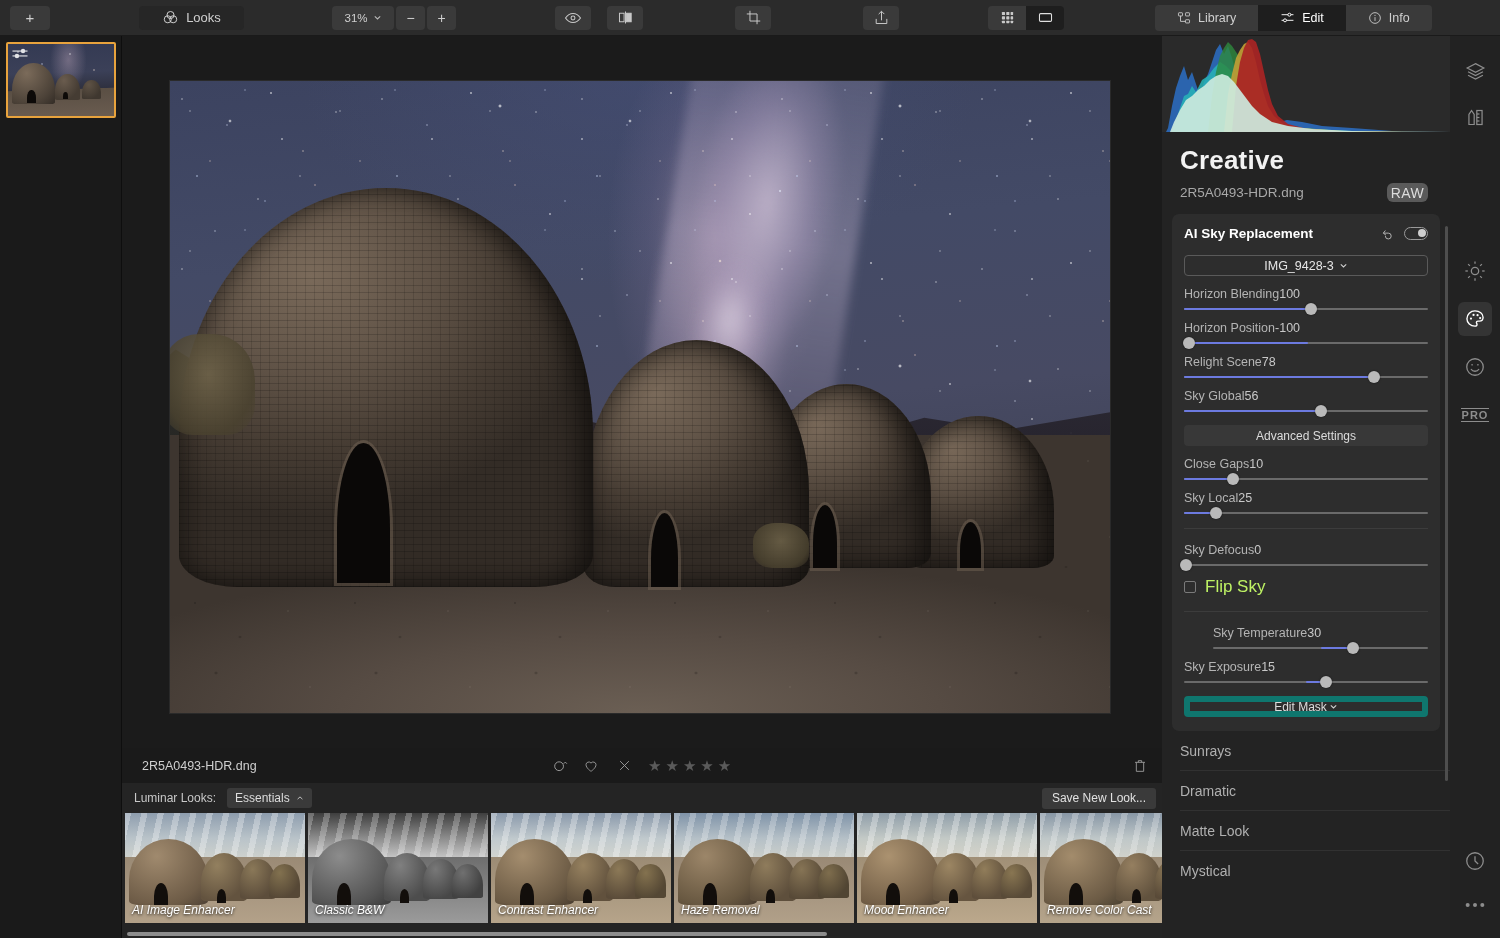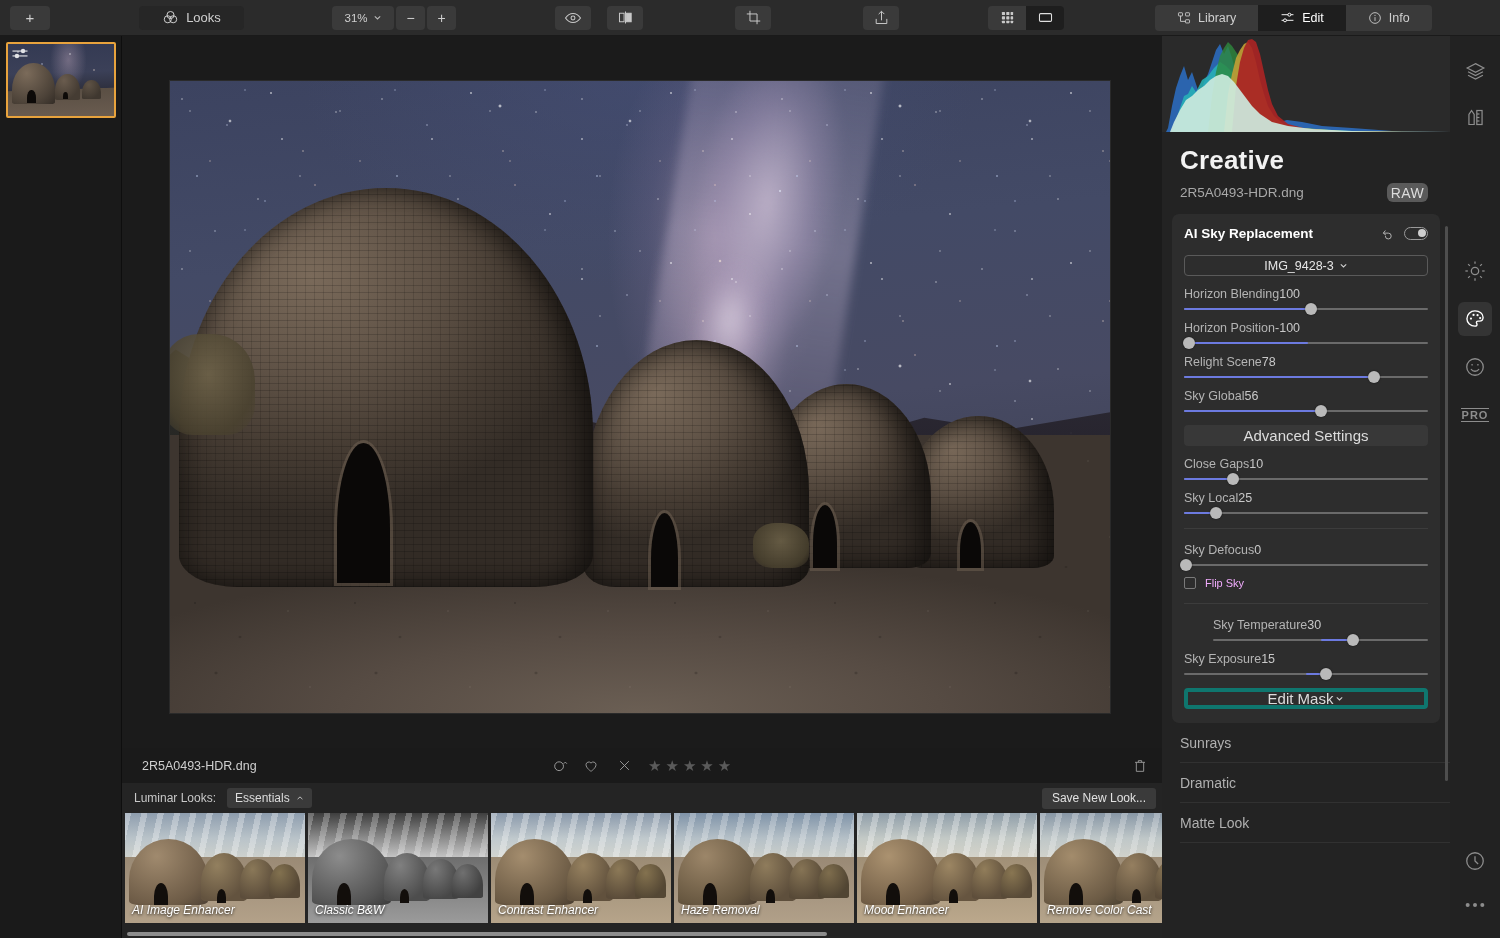--- a/index.html
+++ b/index.html
@@ -275,27 +275,27 @@
     position:relative; margin-top:7px; height:2px; background:#6a6a6a; border-radius:1px;
   }
   .sl-fill { position:absolute; top:0; height:2px; background:#6c7ae0; border-radius:1px; }
   .sl-knob {
     position:absolute; top:-5px; width:12px; height:12px; border-radius:50%;
     background:#b9b9b9; margin-left:-6px; box-shadow:0 0 2px rgba(0,0,0,.6);
   }
   .btnwide {
     margin-top:13px; height:21px; background:#383838; border-radius:4px;
     display:flex; align-items:center; justify-content:center;
-    font-size:15px; color:#dcdcdc;
-  }
-  .btnwide.outline { background:transparent; border:4px solid #0f766e; gap:2px; }
+    font-size:12px; color:#dcdcdc;
+  }
+  .btnwide.outline { background:transparent; border:6px solid #0f766e; gap:2px; }
   .hr { margin-top:14px; height:1px; background:#3c3c3c; }
   .checkrow { margin-top:11px; display:flex; align-items:center; gap:9px; }
   .chkbox { width:12px; height:12px; border:1px solid #7a7a7a; border-radius:2px; }
-  .chklabel { font-size:11px; color:#f0abfc; }
+  .chklabel { font-size:17px; color:#bef264; }
   .listitem {
     height:40px; margin:0 0 0 18px; display:flex; align-items:center;
     font-size:14px; color:#b0b0b0; border-bottom:1px solid #313131; padding-right:18px;
   }
   .rp-scrollbar {
     position:absolute; right:2px; top:190px; width:3px; height:555px;
     background:#4e4e4e; border-radius:2px;
   }
 
   
@@ -843,20 +843,23 @@
 
     <div class="listitem">
       <span>Sunrays</span>
     </div>
     <div class="listitem">
       <span>Dramatic</span>
     </div>
     <div class="listitem">
       <span>Matte Look</span>
     </div>
+    <div class="listitem" style="border-bottom:none;">
+      <span>Mystical</span>
+    </div>
 
     <div class="rp-scrollbar"></div>
   </div>
 
   <div class="rail">
     <div class="rail-ic" style="margin-top:18px;">
       <svg class="ic" width="21" height="21" viewBox="0 0 24 24" fill="none" stroke="currentColor" stroke-width="1.4">
         <path d="M12 3 L21.5 8 L12 13 L2.5 8 Z"></path>
           <path d="M3.5 12.2 L12 16.6 L20.5 12.2"></path>
           <path d="M3.5 16.2 L12 20.6 L20.5 16.2"></path>

